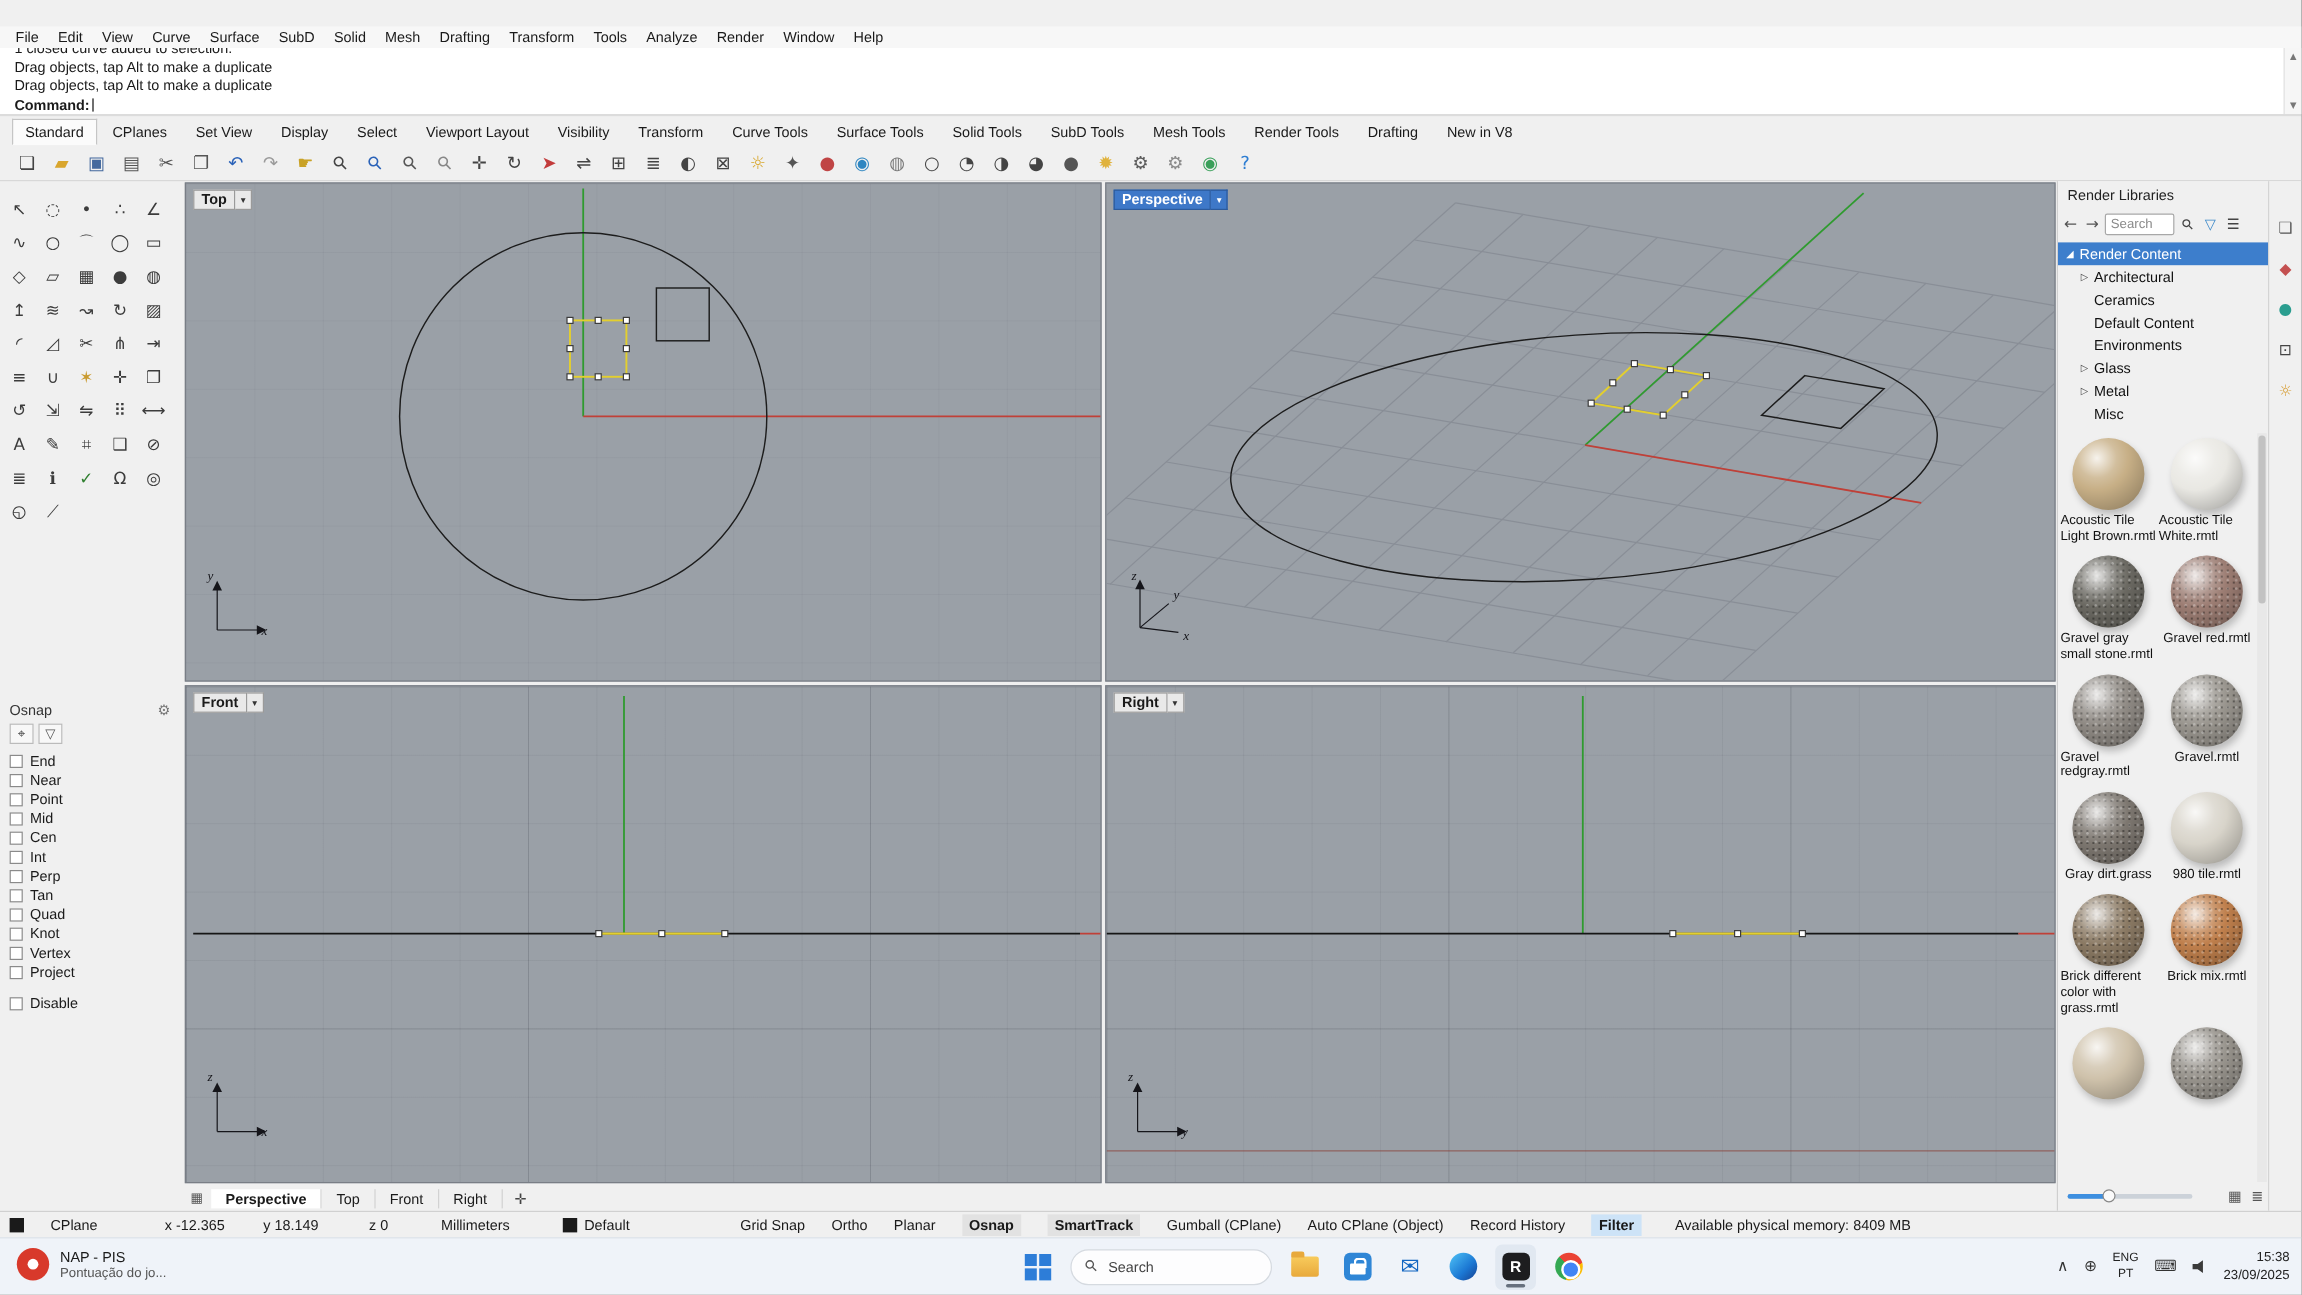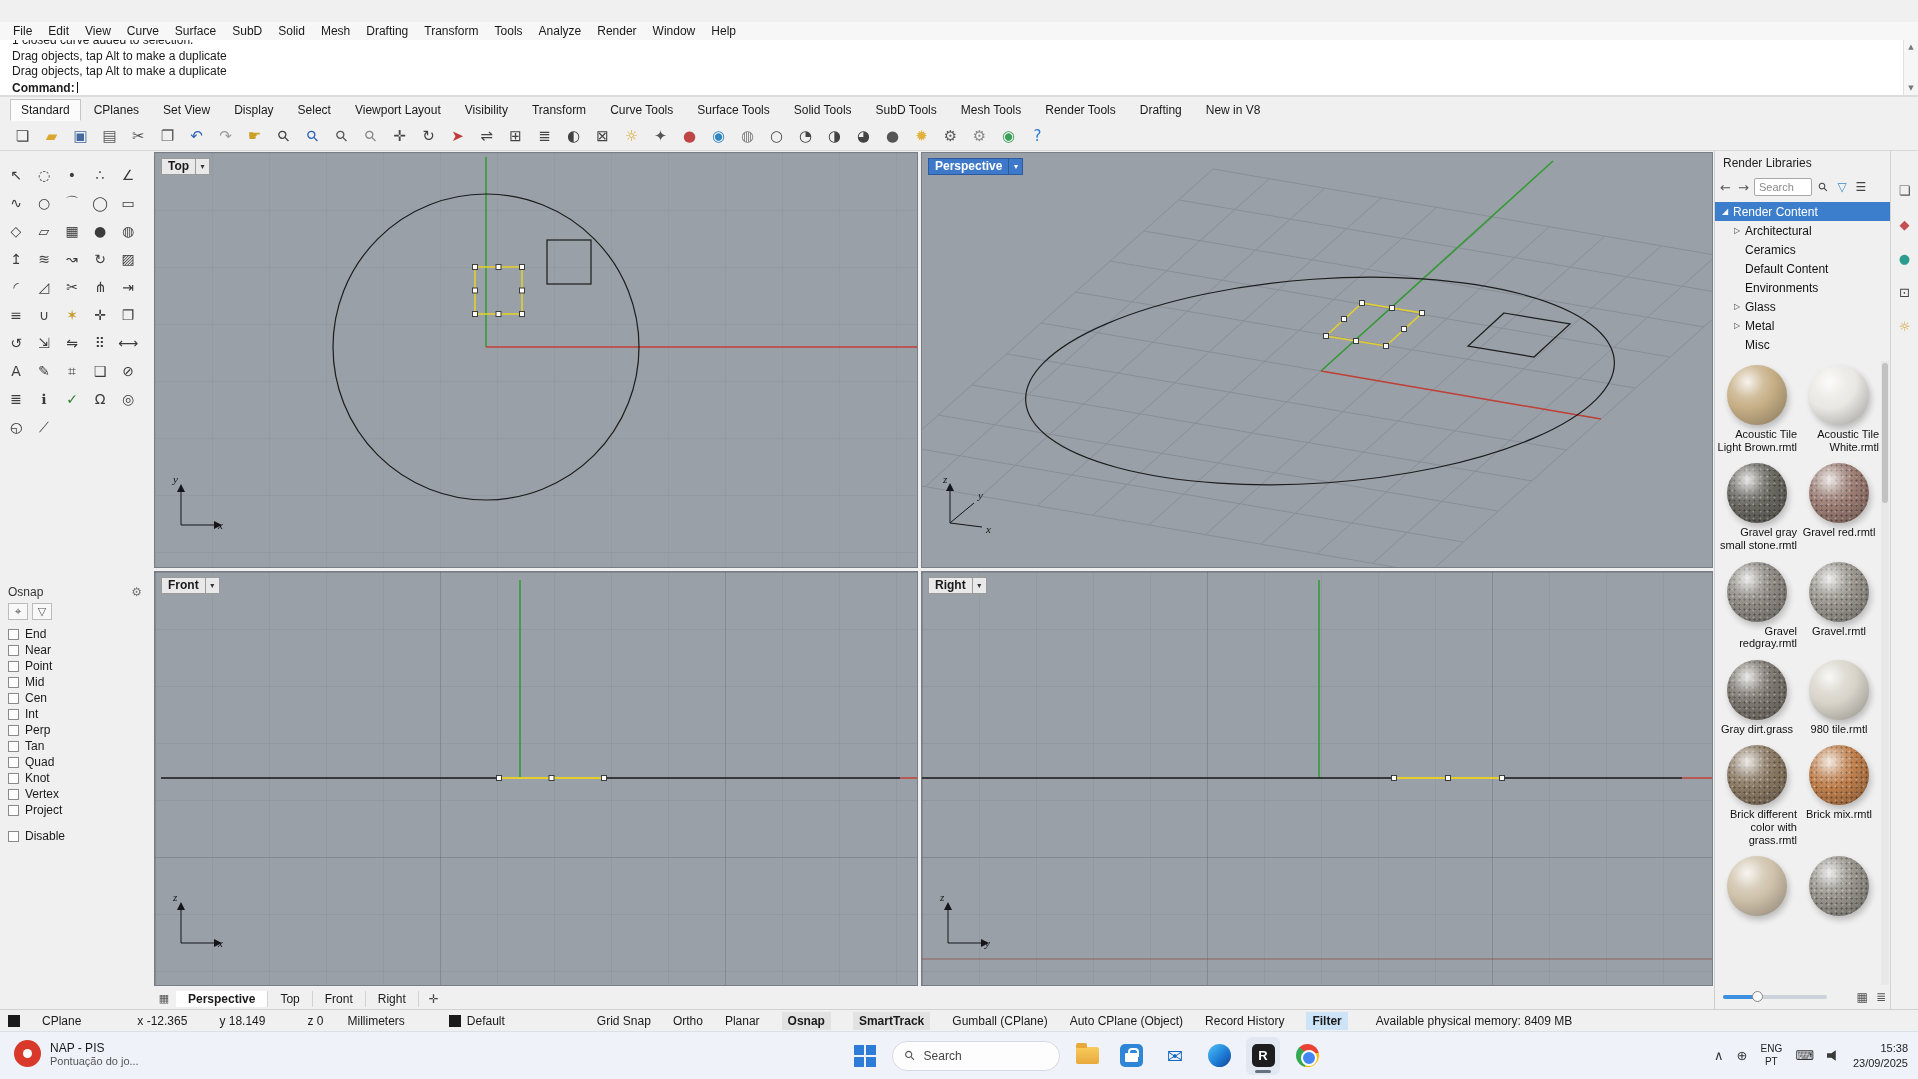--- a/index.html
+++ b/index.html
@@ -86,21 +86,21 @@
 .tree-row{height:19px;display:flex;align-items:center;padding-left:5px;gap:3px;color:#111}
 .tree-row .tw{width:10px;font-size:8px;color:#444;text-align:center;font-family:"DejaVu Sans",sans-serif}
 .tree-row.selected{background:#3d7ecc;color:#fff}
 .tree-row.selected .tw{color:#fff}
 .tree-row.lvl1{padding-left:17px}
 .rp-mats{position:absolute;top:210px;left:2px;right:11px;bottom:24px;overflow:hidden;display:grid;grid-template-columns:1fr 1fr;gap:10px 2px;justify-items:center;align-content:start;padding-top:4px}
 .mat-cell{width:80px;display:flex;flex-direction:column;align-items:center;gap:3px}
 .mat-sphere{width:60px;height:60px;border-radius:50%;position:relative;box-shadow:2px 4px 6px rgba(0,0,0,.22)}
 .mat-sphere::after{content:"";position:absolute;inset:0;border-radius:50%;background:radial-gradient(circle at 34% 28%, rgba(255,255,255,.85), rgba(255,255,255,.2) 28%, rgba(255,255,255,0) 45%, rgba(0,0,0,.18) 75%, rgba(0,0,0,.4) 100%)}
 .mat-cell.speckled .mat-sphere::before{content:"";position:absolute;inset:0;border-radius:50%;background-image:radial-gradient(rgba(0,0,0,.35) 0.8px, transparent 1.3px),radial-gradient(rgba(255,255,255,.3) 0.8px, transparent 1.3px);background-size:5px 5px,7px 7px;background-position:0 0,2px 3px}
-.mat-label{font-size:11px;line-height:1.15;text-align:right;word-break:break-word;color:#111}
+.mat-label{font-size:11px;line-height:1.15;text-align:left;word-break:break-word;color:#111}
 .rp-scroll{position:absolute;right:1px;top:210px;bottom:24px;width:8px;background:#e8e8e8}
 .rp-scroll .thumb{position:absolute;top:2px;left:1px;width:6px;height:140px;background:#c2c2c2;border-radius:3px}
 .rp-slider{position:absolute;left:8px;right:4px;bottom:4px;height:16px;display:flex;align-items:center;gap:8px}
 .sl-track{position:relative;width:104px;height:4px;background:#ccd2d9;border-radius:2px}
 .sl-fill{position:absolute;left:0;top:0;bottom:0;width:34px;background:#3d8fe0;border-radius:2px}
 .sl-knob{position:absolute;left:29px;top:-4px;width:11px;height:11px;border-radius:50%;background:#fafafa;border:1px solid #888}
 .rp-slider .vic{font-size:12px;color:#555;font-family:"DejaVu Sans",sans-serif}
 .rp-slider .vic:first-of-type{margin-left:auto}
 
 
@@ -631,21 +631,21 @@
       <span class="strip-ic" style="color: rgb(68, 68, 68);">⊡</span>
       <span class="strip-ic" style="color: rgb(216, 160, 58);">☼</span>
     </div>
 
   <div class="statusbar">
     <span class="sb-swatch" style="margin-left:8px"></span>
     <span style="margin-left:22px">CPlane</span>
     <span style="margin-left:56px">x -12.365</span>
     <span style="margin-left:32px">y 18.149</span>
     <span style="margin-left:42px">z 0</span>
-    <span style="margin-left:24px">Millimeters</span>
+    <span style="margin-left:44px">Millimeters</span>
     <span class="sb-swatch" style="margin-left:44px"></span>
     <span style="margin-left:6px">Default</span>
     <div class="sb-toggles" style="margin-left:92px">
 
     <span class="sb-toggle">Grid Snap</span>
         <span class="sb-toggle">Ortho</span>
         <span class="sb-toggle">Planar</span>
         <span class="sb-toggle on">Osnap</span>
         <span class="sb-toggle on">SmartTrack</span>
         <span class="sb-toggle">Gumball (CPlane)</span>

